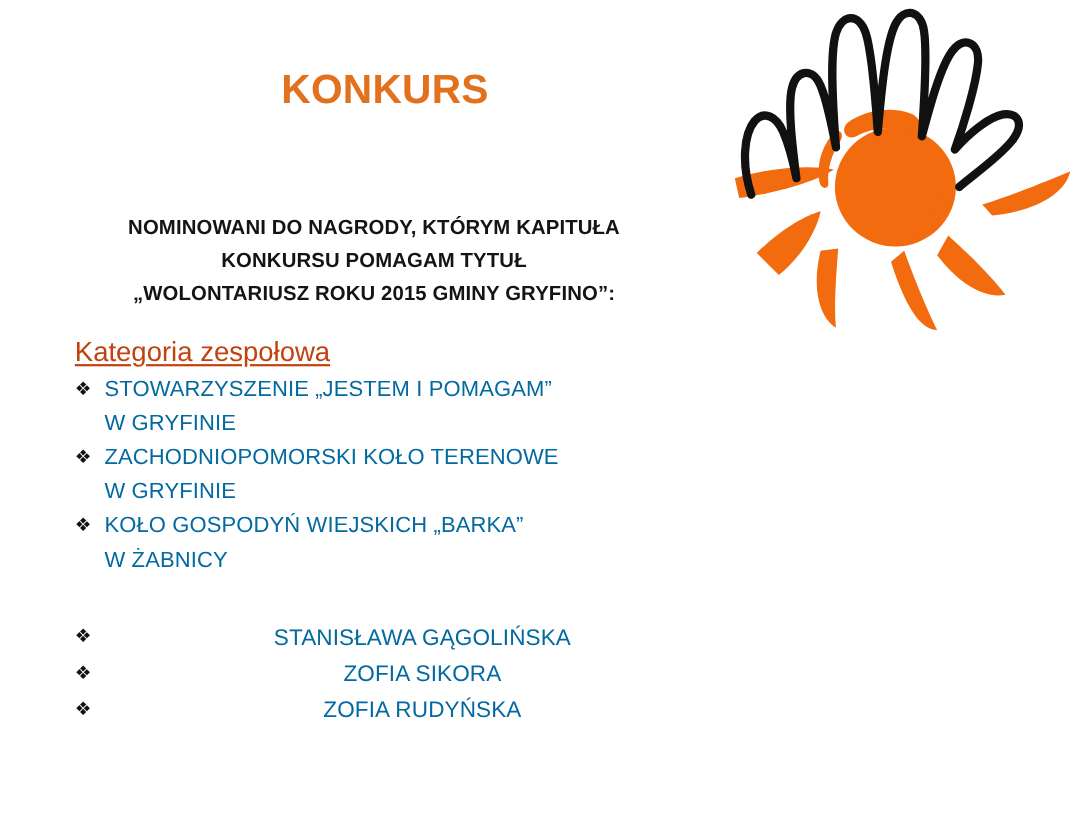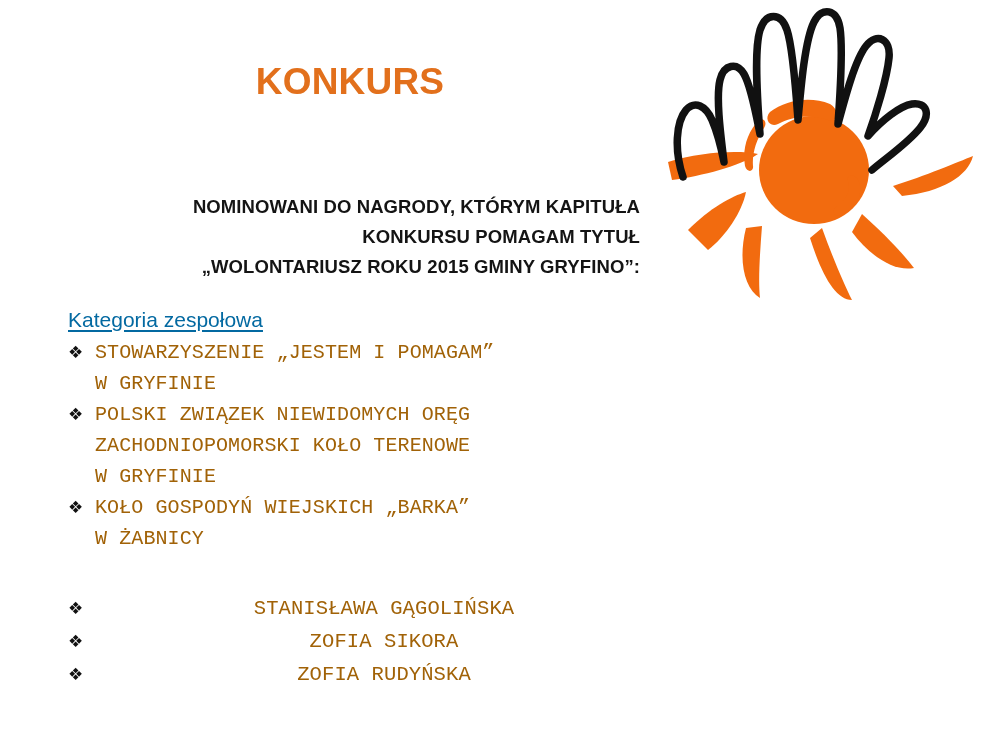--- a/index.html
+++ b/index.html
@@ -57,35 +57,34 @@
     text-align: center;
   }
   .subtitle-line {
     font-family: "Liberation Sans", sans-serif;
     font-weight: bold;
     font-size: 18.5px;
     line-height: 30px;
     color: #141414;
     letter-spacing: 0.1px;
     white-space: nowrap;
-    text-align: right;
   }
 
   
   .body-block {
     position: absolute;
     left: 68px;
     top: 305px;
     width: 600px;
   }
   .cat-heading {
     font-family: "Liberation Sans", sans-serif;
-    font-size: 21px;
+    font-size: 25px;
     line-height: 30px;
-    color: #0369a1;
+    color: #c2410c;
     text-decoration: underline;
     text-underline-offset: 3px;
     display: inline-block;
     white-space: nowrap;
   }
   .cat-heading-row { line-height: 30px; }
 
   ul.bullets {
     list-style: none;
     margin: 0;
@@ -101,24 +100,24 @@
     flex: 0 0 auto;
     width: 27px;
     font-family: "DejaVu Sans", sans-serif;
     font-size: 17px;
     line-height: 31px;
     color: #111111;
     text-align: left;
   }
   .bullet-text {
     flex: 1 1 auto;
-    font-family: Liberation Mono, monospace;
+    font-family: Liberation Sans, sans-serif;
     font-size: 20px;
     line-height: 31px;
-    color: #a16207;
+    color: #0369a1;
     letter-spacing: 0.1px;
   }
   .bullet-text .cont {
     display: block;
     white-space: nowrap;
   }
   .group-gap { height: 38px; }
   .indiv .bullet-text { padding-left: 5px; font-size: 20.5px; }
   .indiv .bullet-glyph { line-height: 33px; }
   .indiv .bullet-text { line-height: 33px; text-align: center; }
@@ -191,21 +190,20 @@
         <li>
           <span class="bullet-glyph">❖</span>
           <span class="bullet-text">
             <span>STOWARZYSZENIE „JESTEM I POMAGAM”</span>
             <span class="cont">W GRYFINIE</span>
           </span>
         </li>
         <li>
           <span class="bullet-glyph">❖</span>
           <span class="bullet-text">
-            <span>POLSKI ZWIĄZEK NIEWIDOMYCH ORĘG</span>
             <span class="cont">ZACHODNIOPOMORSKI KOŁO TERENOWE</span>
             <span class="cont">W GRYFINIE</span>
           </span>
         </li>
         <li>
           <span class="bullet-glyph">❖</span>
           <span class="bullet-text">
             <span>KOŁO GOSPODYŃ WIEJSKICH „BARKA”</span>
             <span class="cont">W ŻABNICY</span>
           </span>

